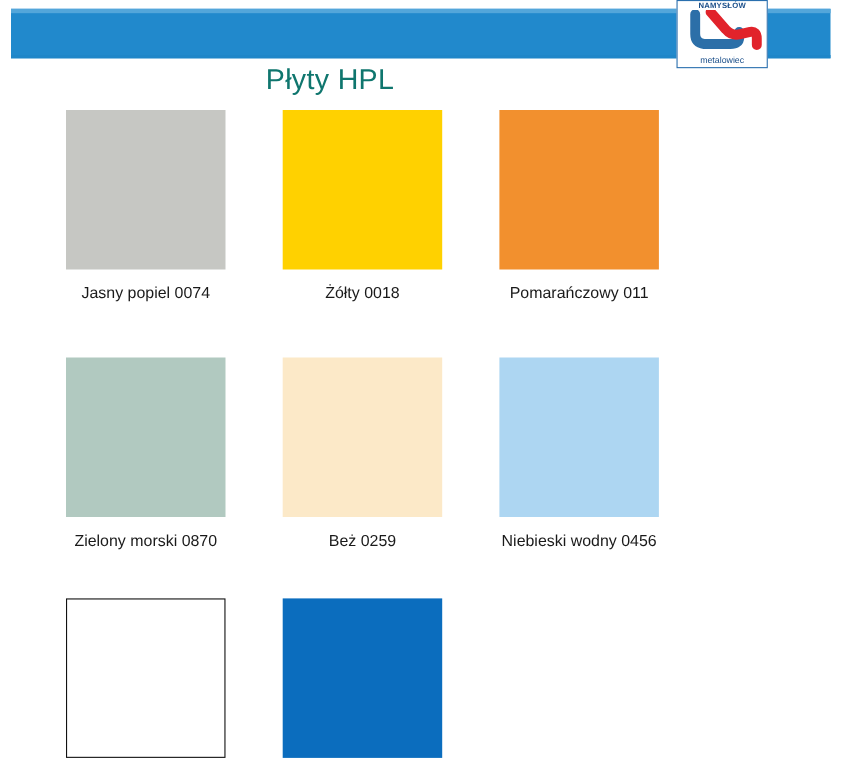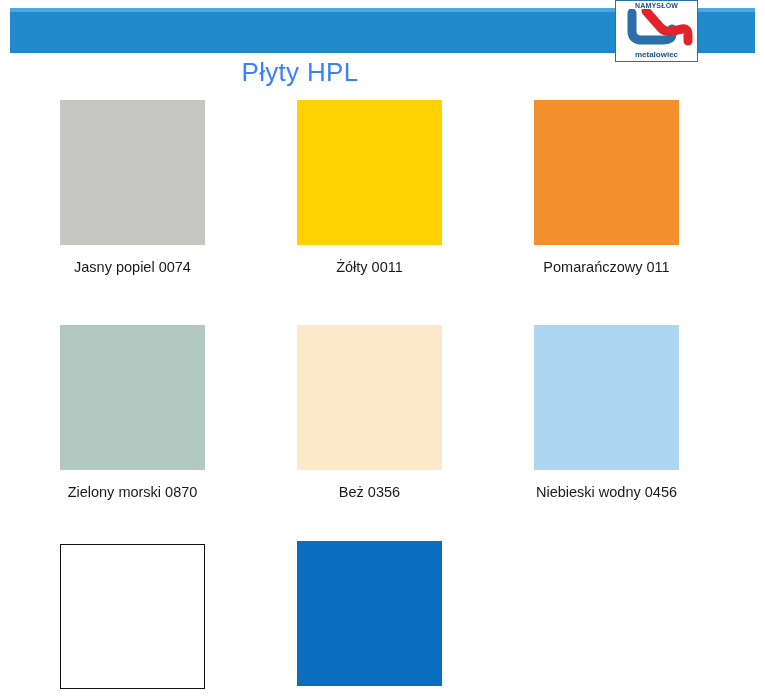--- a/index.html
+++ b/index.html
@@ -76,55 +76,54 @@
     color: #1b4f8a;
     font-family: "Liberation Sans", sans-serif;
   }
   #logo .logo-bottom-text {
     position: absolute;
     bottom: 2px;
     left: 0;
     width: 100%;
     text-align: center;
     font-size: 8px;
-    font-weight: bold;
+    font-weight: normal;
     color: #1b4f8a;
     font-family: "Liberation Sans", sans-serif;
   }
   #logo svg {
     position: absolute;
     left: 4px;
     top: 8px;
   }
 
   
   #page-title {
     position: absolute;
     left: 0;
     top: 57px;
     width: 600px;
     text-align: center;
     font-size: 26px;
     font-weight: normal;
-    color: #3b82f6;
+    color: #0f766e;
     letter-spacing: 0.3px;
     font-family: "Liberation Sans", sans-serif;
   }
 
   
   #swatch-grid {
     position: absolute;
     left: 60px;
     top: 100px;
     width: 645px;
   }
   .swatch-row {
     display: flex;
-    align-items: center;
-    gap: 40px;
+    align-items: flex-end;
   }
   .swatch-cell {
     width: 145px;
     margin-right: 52px;
     display: flex;
     flex-direction: column;
     align-items: center;
   }
   .swatch-cell:last-child { margin-right: 10px; }
   .swatch-box {
@@ -168,38 +167,38 @@
 
 <div id="swatch-grid">
 
   <div class="swatch-row">
     <div class="swatch-cell">
       <div class="swatch-box" style="background: rgb(198, 199, 195);"></div>
       <div class="swatch-label">Jasny popiel 0074</div>
     </div>
     <div class="swatch-cell">
       <div class="swatch-box" style="background: rgb(255, 209, 0);"></div>
-      <div class="swatch-label">Żółty  0011</div>
+      <div class="swatch-label">Żółty  0018</div>
     </div>
     <div class="swatch-cell">
       <div class="swatch-box" style="background: rgb(242, 144, 46);"></div>
       <div class="swatch-label">Pomarańczowy 011</div>
     </div>
   </div>
 
   <div class="row-gap"></div>
 
   <div class="swatch-row">
     <div class="swatch-cell">
       <div class="swatch-box" style="background: rgb(177, 201, 192);"></div>
       <div class="swatch-label">Zielony morski 0870</div>
     </div>
     <div class="swatch-cell">
       <div class="swatch-box" style="background: rgb(252, 233, 200);"></div>
-      <div class="swatch-label">Beż 0356</div>
+      <div class="swatch-label">Beż 0259</div>
     </div>
     <div class="swatch-cell">
       <div class="swatch-box" style="background: rgb(173, 214, 242);"></div>
       <div class="swatch-label">Niebieski wodny 0456</div>
     </div>
   </div>
 
   <div class="row-gap-2"></div>
 
   <div class="swatch-row">

